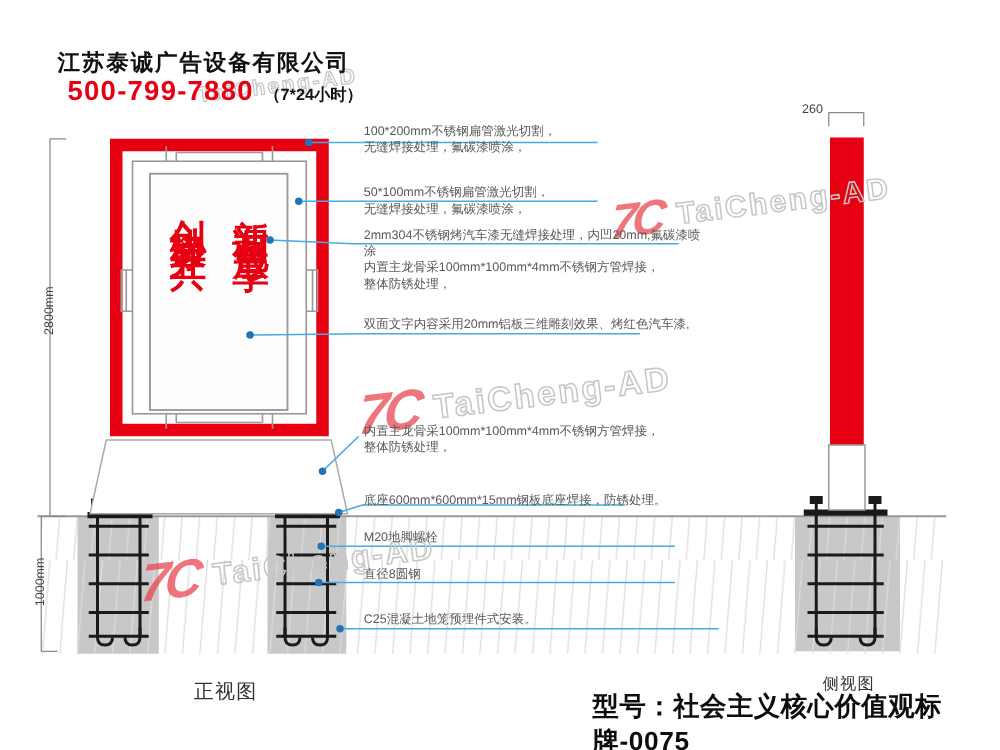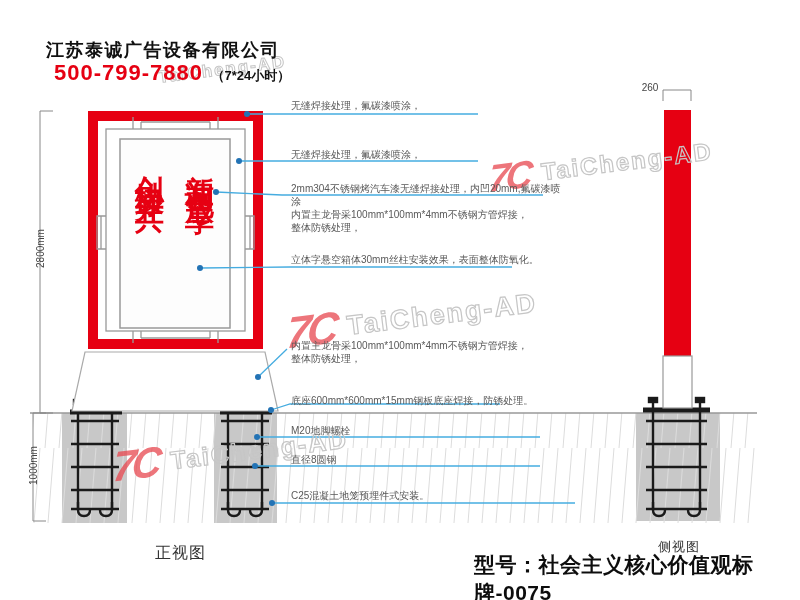--- a/index.html
+++ b/index.html
@@ -159,32 +159,34 @@
 <div class="txt company" style="left:46px;top:38px;">江苏泰诚广告设备有限公司</div>
 <div class="txt" style="left:54px;top:60px;">
   <span class="phone">500-799-7880</span>
   <span class="hours">（7*24小时）</span>
 </div>
 
 <div class="txt vcol" style="left:184px;top:152px;">新调色放享</div>
 <div class="txt vcol" style="left:134px;top:152px;">创协绿开共</div>
 
 <div class="txt ann" style="left:291px;top:99px;">
+  <span class="l1">100*200mm不锈钢扁管激光切割，</span>
   <span class="rest">无缝焊接处理，氟碳漆喷涂，</span>
 </div>
 <div class="txt ann" style="left:291px;top:148px;">
+  <span class="l1">50*100mm不锈钢扁管激光切割，</span>
   <span class="rest">无缝焊接处理，氟碳漆喷涂，</span>
 </div>
 <div class="txt ann" style="left:291px;top:182px;">
   <span class="l1">2mm304不锈钢烤汽车漆无缝焊接处理，内凹20mm,氟碳漆喷涂</span>
   <span class="rest">内置主龙骨采100mm*100mm*4mm不锈钢方管焊接，
 整体防锈处理，</span>
 </div>
 <div class="txt ann" style="left:291px;top:253px;">
-  <span class="rest">立体字悬空箱体30mm丝柱安装效果，表面整体防氧化。</span>
+  <span class="l1">双面文字内容采用20mm铝板三维雕刻效果、烤红色汽车漆,</span>
 </div>
 <div class="txt ann" style="left:291px;top:339px;">
   <span class="rest">内置主龙骨采100mm*100mm*4mm不锈钢方管焊接，
 整体防锈处理，</span>
 </div>
 <div class="txt ann" style="left:291px;top:394px;">
   <span class="l1">底座600mm*600mm*15mm钢板底座焊接，防锈处理。</span>
 </div>
 <div class="txt ann" style="left:291px;top:424px;">
   <span class="l1">M20地脚螺栓</span>

